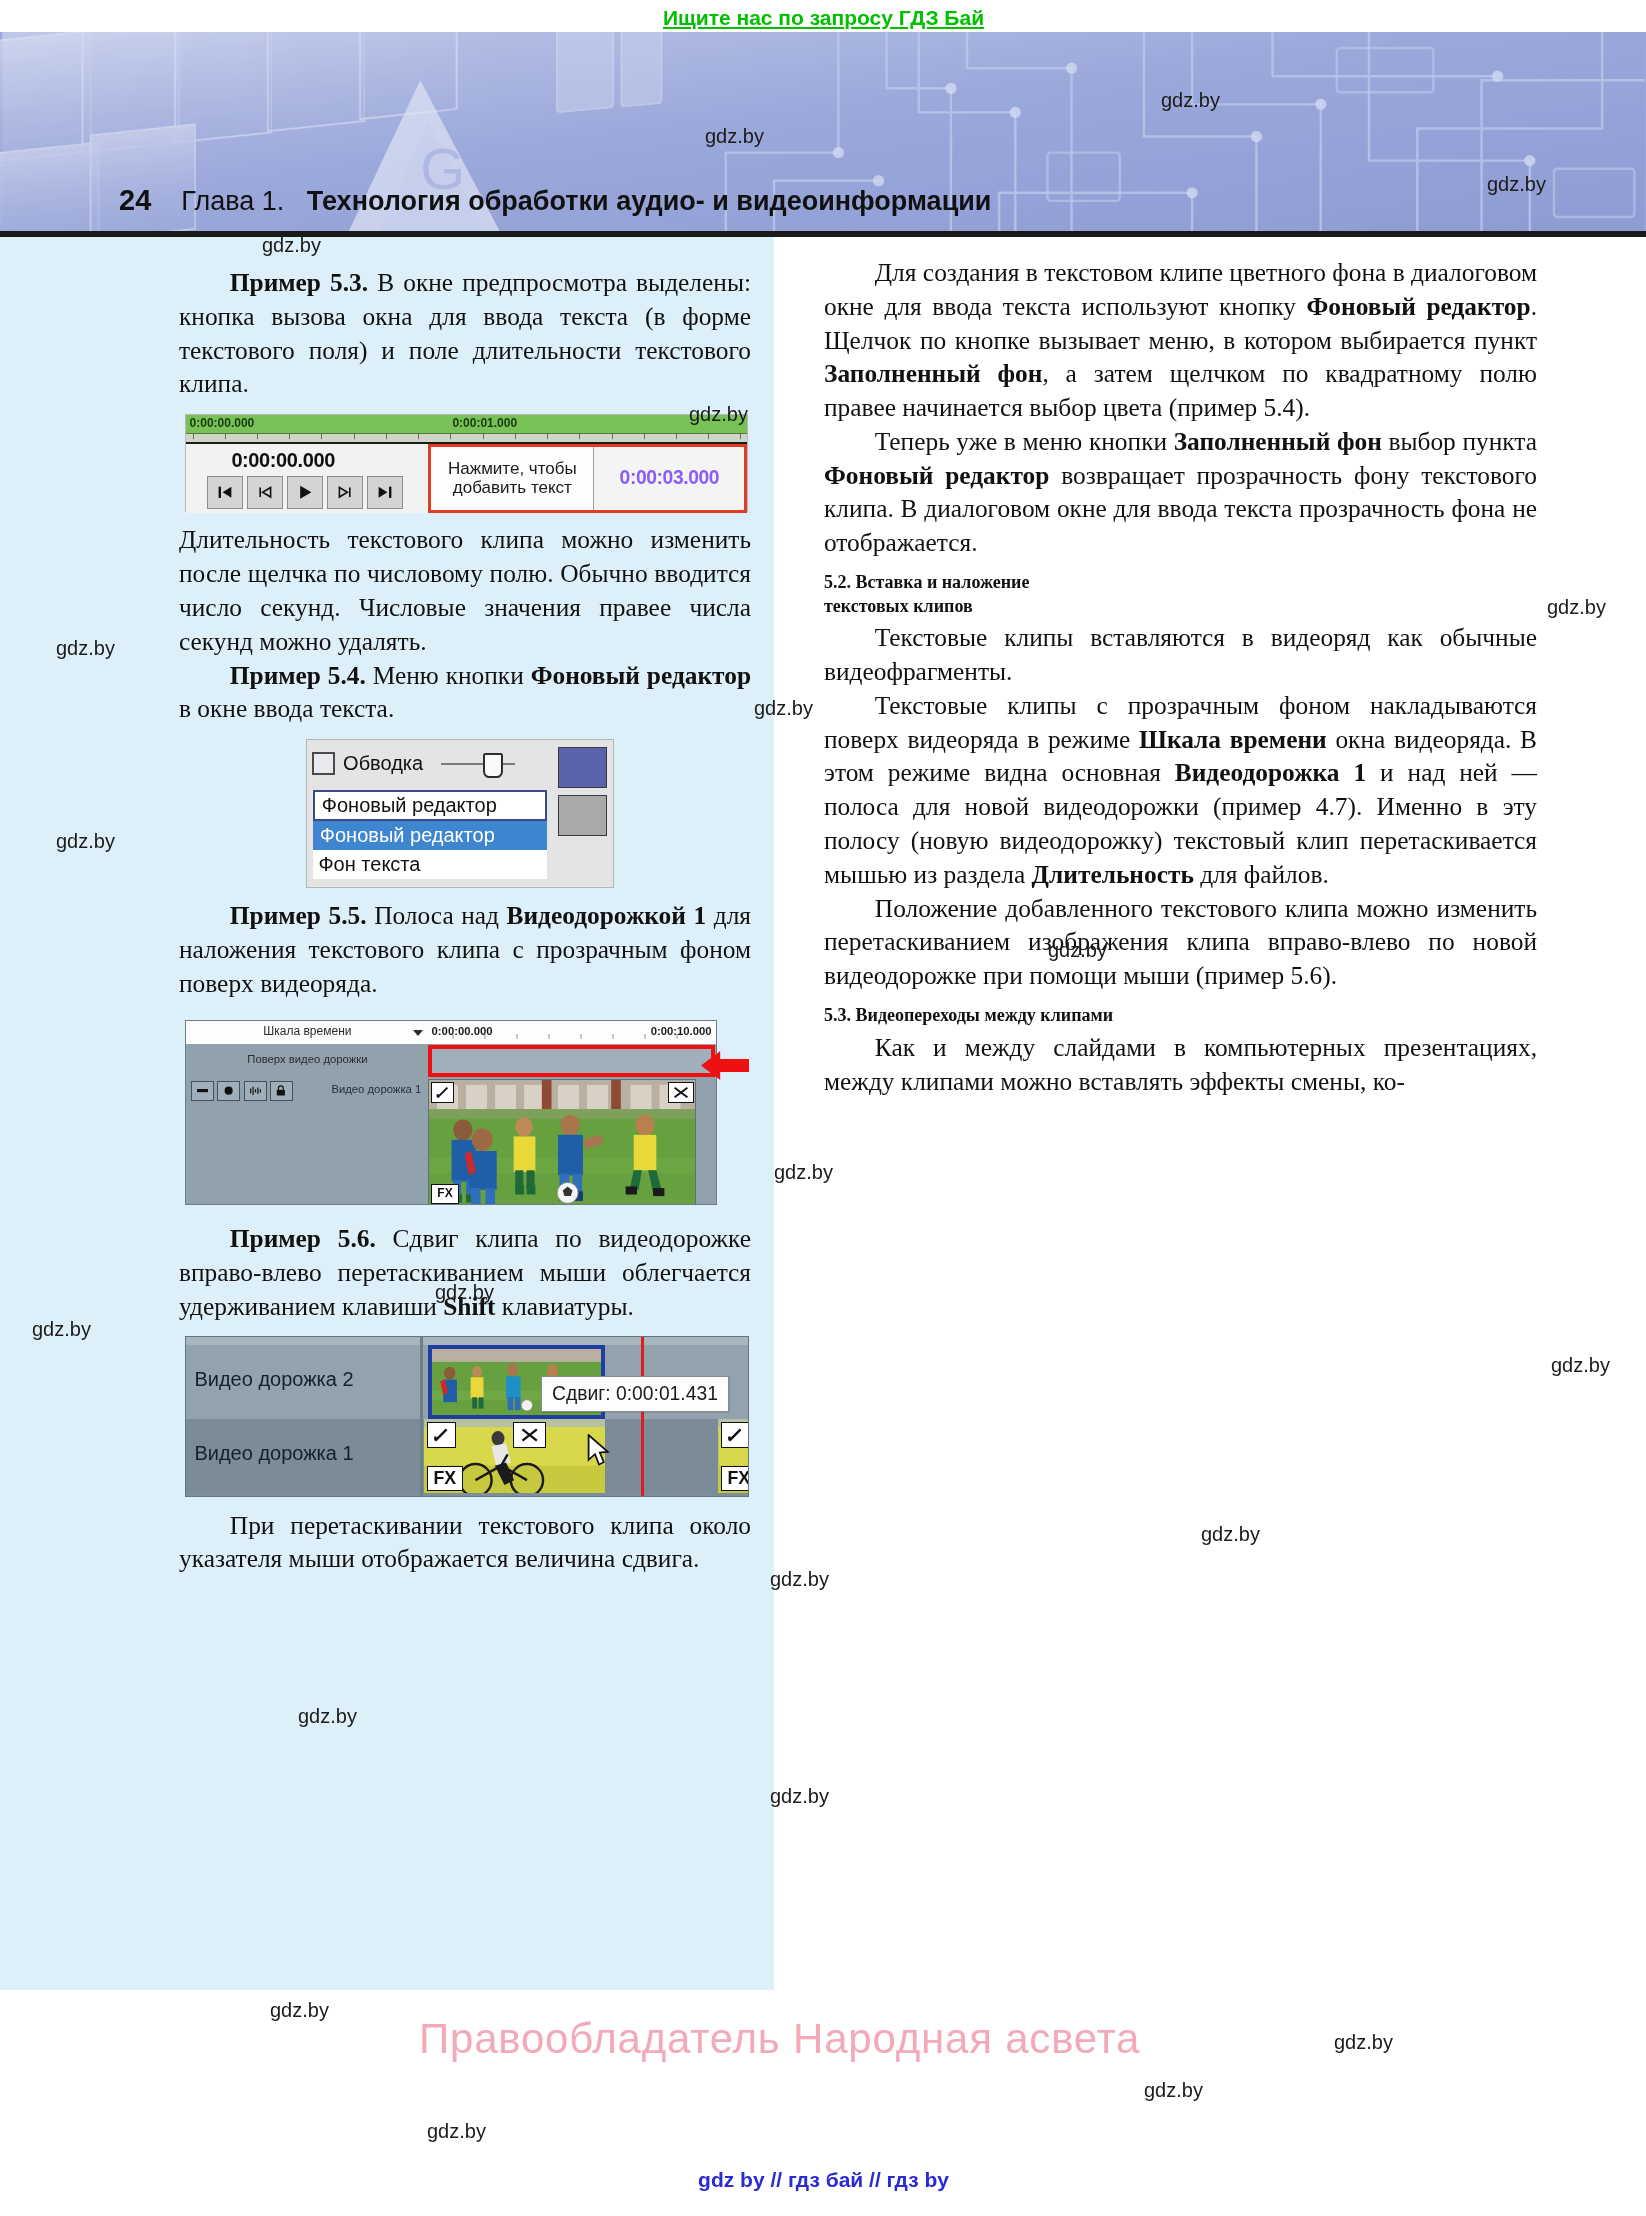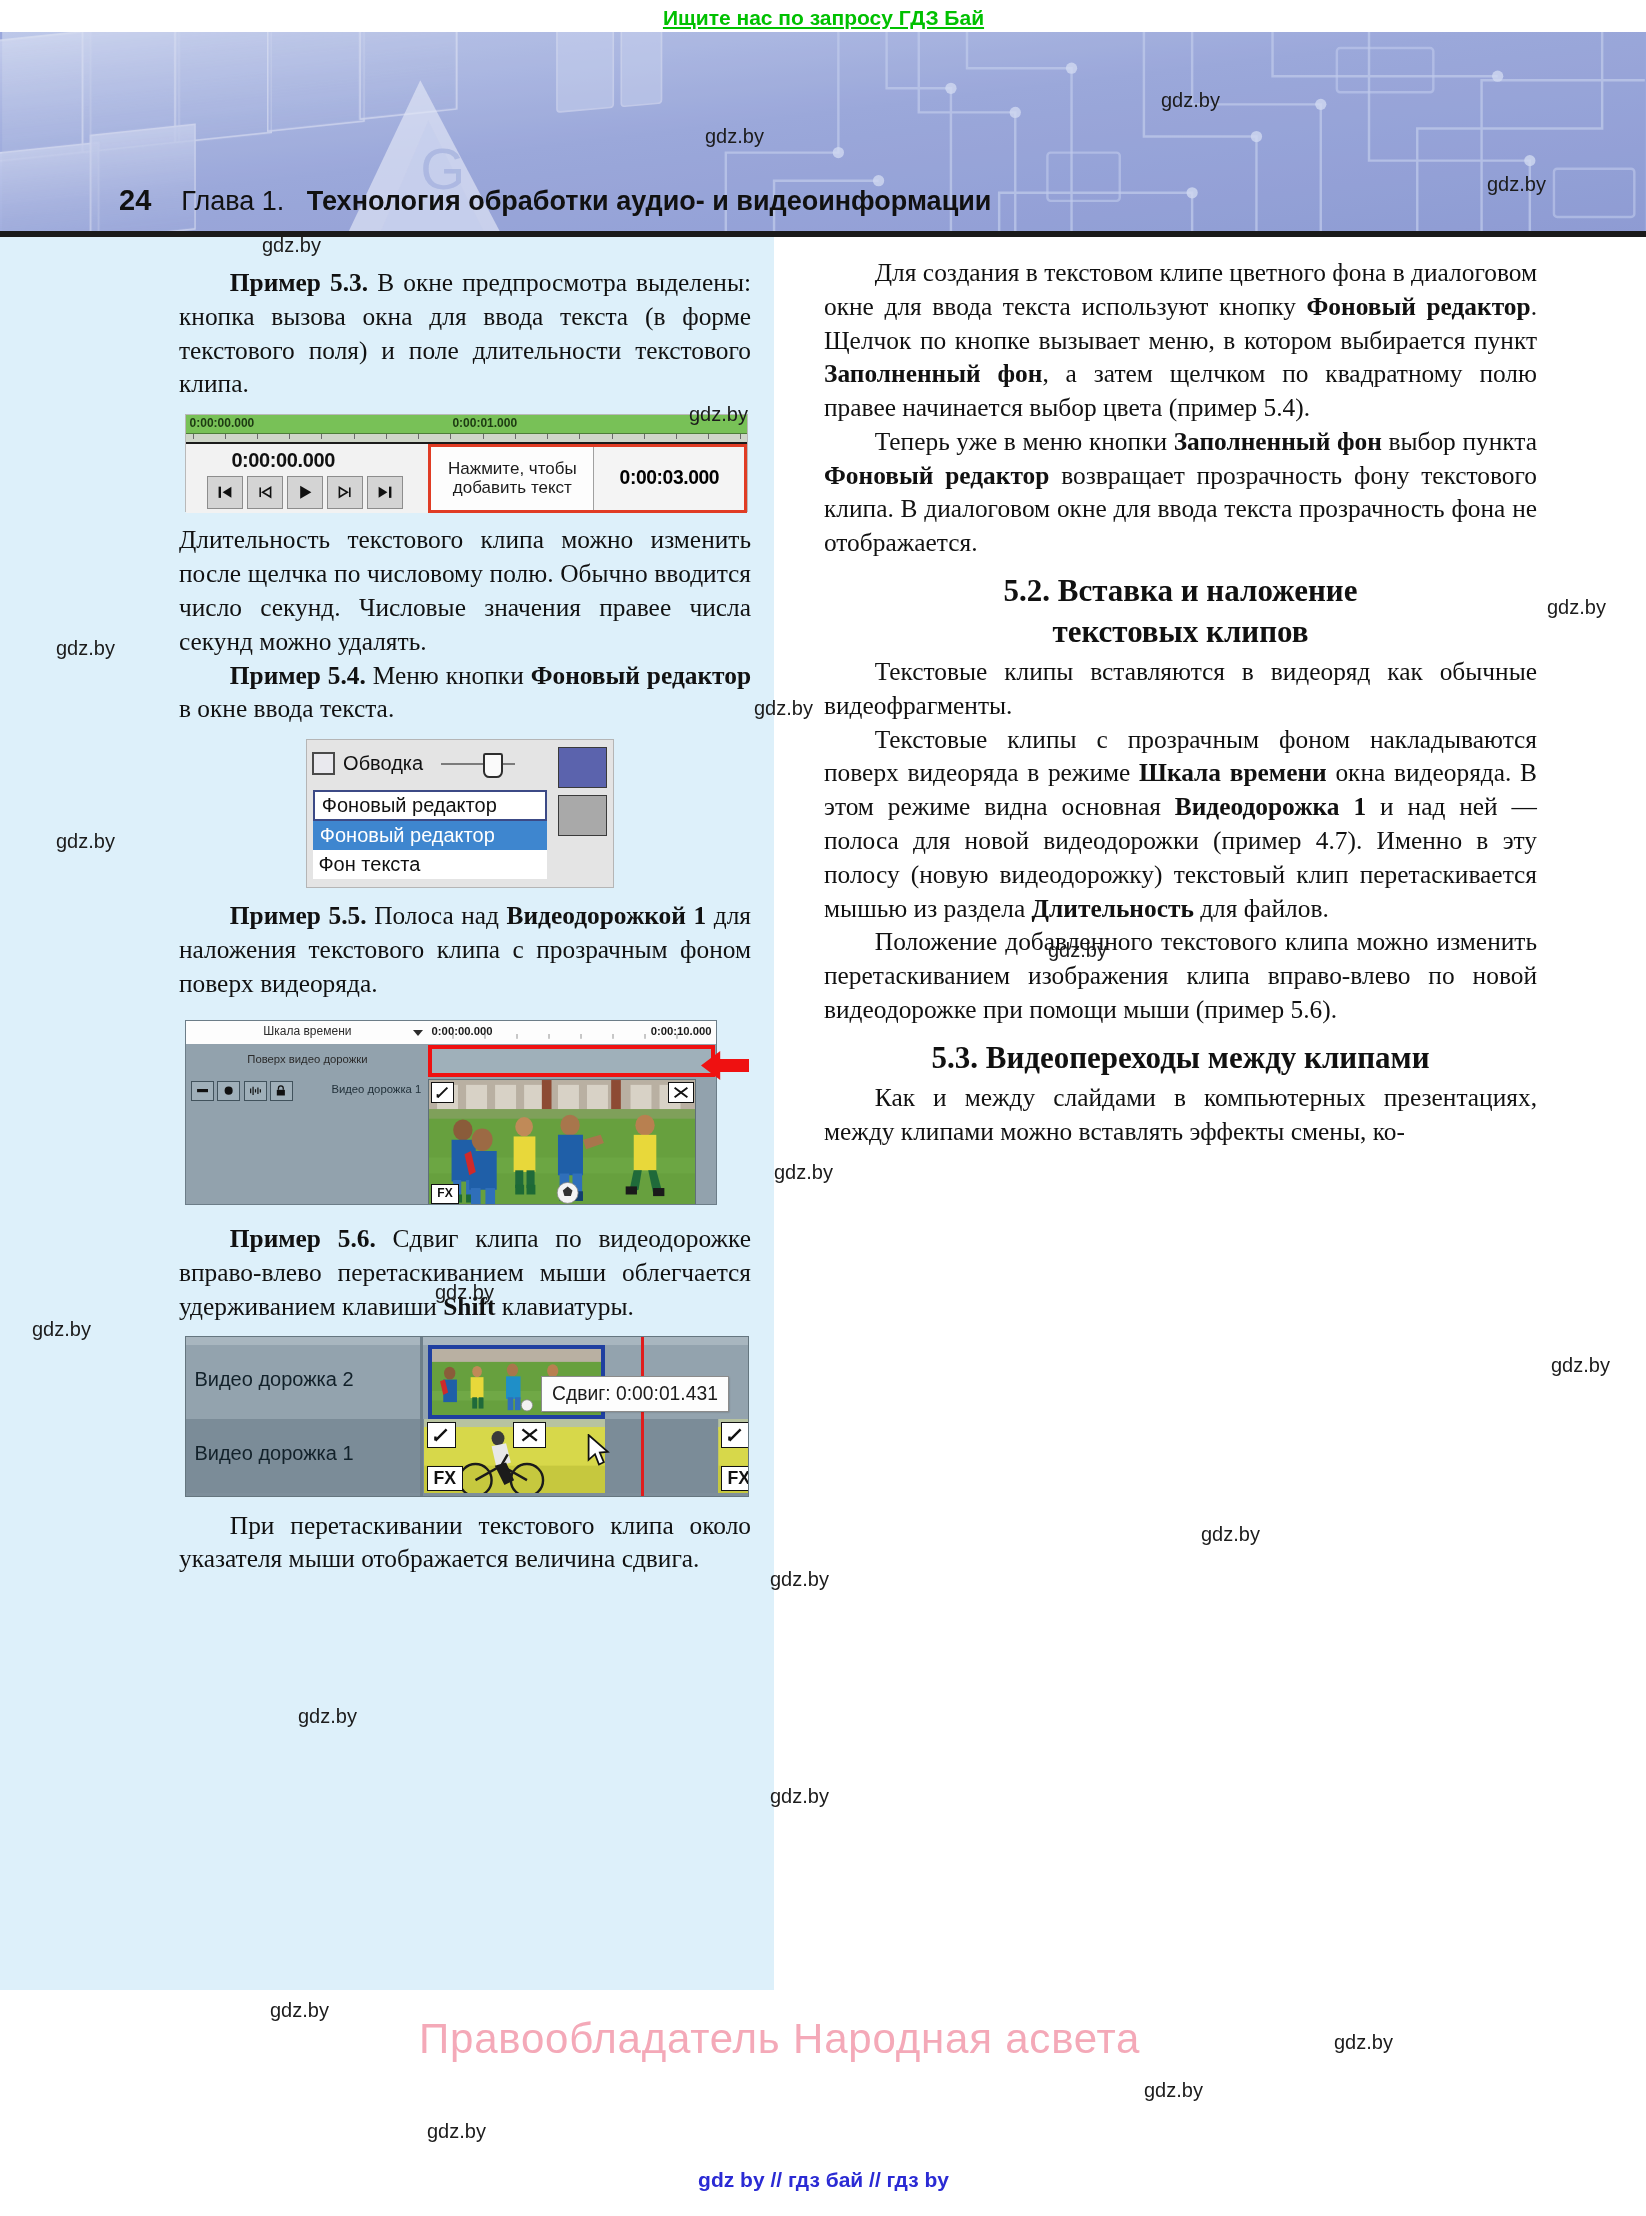--- a/index.html
+++ b/index.html
@@ -57,21 +57,21 @@
     color:#111;
     font-family:"Liberation Serif", serif;
   }
   .col-left{left:179px;top:266px;width:572px;}
   .col-right{left:824px;top:256px;width:713px;}
   .col p{margin:0;text-indent:2.0em;}
   .col p.noind{text-indent:0;}
   .col b{font-weight:bold;}
   h3.sec{
     margin:11.3px 0 3.2px 0;
-    font-size:31px;line-height:1.30;font-weight:bold;text-align:center;
+    font-size:18px;line-height:1.30;font-weight:bold;text-align:left;
     font-family:"Liberation Serif", serif;
   }
 
   
   .fig{position:relative;margin:13px 0 11.3px 0;}
 
   
   .fig1{width:563px;height:98px;margin-left:6.4px;background:#efefef;
         border:0.8px solid #b9b9b9;box-sizing:border-box;}
   .f1-ruler{height:17.7px;background:#78c157;position:relative;
@@ -88,21 +88,21 @@
            font-size:20px;font-weight:bold;color:#111;letter-spacing:-0.4px;}
   .f1-btns{position:absolute;left:21px;top:32px;display:flex;gap:4px;}
   .f1-btn{width:34px;height:31px;background:#d4d4d4;border:1.6px solid #8d8d8d;
           display:flex;align-items:center;justify-content:center;}
   .f1-btn svg{display:block;}
   .f1-red{flex:1;border:3.2px solid #e03c24;display:flex;background:#fff;box-sizing:border-box;}
   .f1-textfield{flex:1;border-right:1.6px solid #a0a0a0;background:#fdfdfd;
         display:flex;flex-direction:column;align-items:center;justify-content:center;
         font-family:"Liberation Sans",sans-serif;font-size:17px;color:#1b1b1b;line-height:1.15;}
   .f1-dur{width:150px;display:flex;align-items:center;justify-content:center;background:#f4f4f4;
-        font-family:"Liberation Sans",sans-serif;font-size:19.3px;font-weight:bold;color:#000000;
+        font-family:"Liberation Sans",sans-serif;font-size:19.3px;font-weight:bold;color:#8b5cf6;
         letter-spacing:-0.4px;}
 
   
   .fig2{width:308px;height:149px;margin-left:127px;background:#e4e4e4;
         border:0.8px solid #b5b5b5;box-sizing:border-box;position:relative;}
   .f2-row1{display:flex;align-items:center;height:47px;padding:0 4.8px;}
   .f2-chk{width:19.3px;height:19.3px;border:2.4px solid #4a4a4a;background:#e9e9ee;margin-right:8px;}
   .f2-lbl{font-family:"Liberation Sans",sans-serif;font-size:20px;color:#111;}
   .f2-slider{position:relative;width:74px;height:21px;margin-left:17.7px;}
   .f2-slider .track{position:absolute;left:0;top:9.7px;width:74px;height:2.4px;background:#7b7b7b;}

